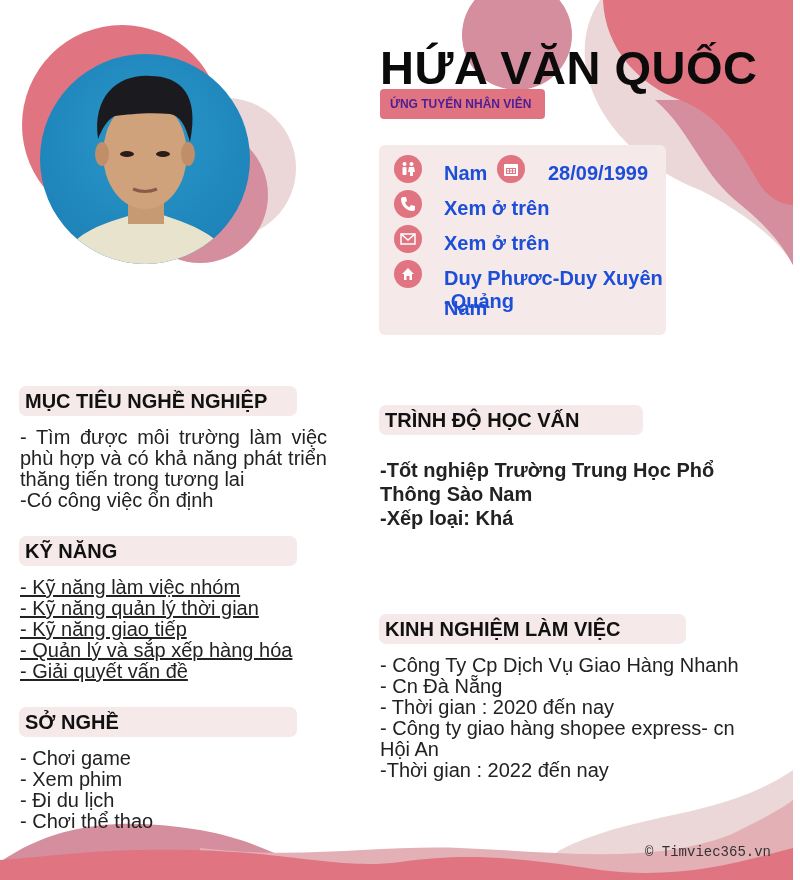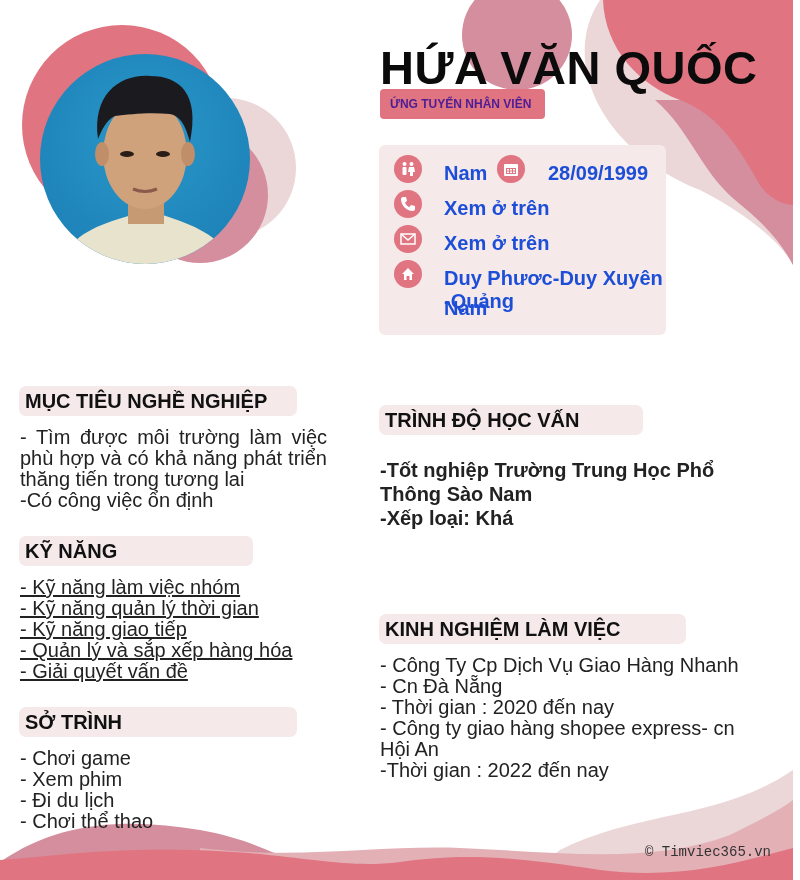--- a/index.html
+++ b/index.html
@@ -119,30 +119,30 @@
     <div class="info-text" style="left:65px; top:122px;">Duy Phươc-Duy Xuyên -Quảng</div>
     <div class="info-text" style="left:65px; top:152px;">Nam</div>
   </div>
 
   <div class="sec-head" style="left:19px; top:386px; width:278px;">MỤC TIÊU NGHỀ NGHIỆP</div>
   <div class="list justify" style="left:20px; top:427px; width:307px;">
     <div>- Tìm được môi trường làm việc phù hợp và có khả năng phát triển thăng tiến trong tương lai</div>
     <div>-Có công việc ổn định</div>
   </div>
 
-  <div class="sec-head" style="left:19px; top:536px; width:234px;">KỸ NĂNG</div>
+  <div class="sec-head" style="left:19px; top:536px; width:278px;">KỸ NĂNG</div>
   <div class="list" style="left:20px; top:577px; width:300px;text-decoration:underline;">
     <div>- Kỹ năng làm việc nhóm</div>
     <div>- Kỹ năng quản lý thời gian</div>
     <div>- Kỹ năng giao tiếp</div>
     <div>- Quản lý và sắp xếp hàng hóa</div>
     <div>- Giải quyết vấn đề</div>
   </div>
 
-  <div class="sec-head" style="left:19px; top:707px; width:278px;">SỞ TRÌNH</div>
+  <div class="sec-head" style="left:19px; top:707px; width:278px;">SỞ NGHỀ</div>
   <div class="list" style="left:20px; top:748px; width:300px;">
     <div>- Chơi game</div>
     <div>- Xem phim</div>
     <div>- Đi du lịch</div>
     <div>- Chơi thể thao</div>
   </div>
 
   <div class="sec-head" style="left:379px; top:405px; width:264px;">TRÌNH ĐỘ HỌC VẤN</div>
   <div class="list bold" style="left:380px; top:458px; width:360px; line-height:24px;">
     <div>-Tốt nghiệp Trường Trung Học Phổ Thông Sào Nam</div>

